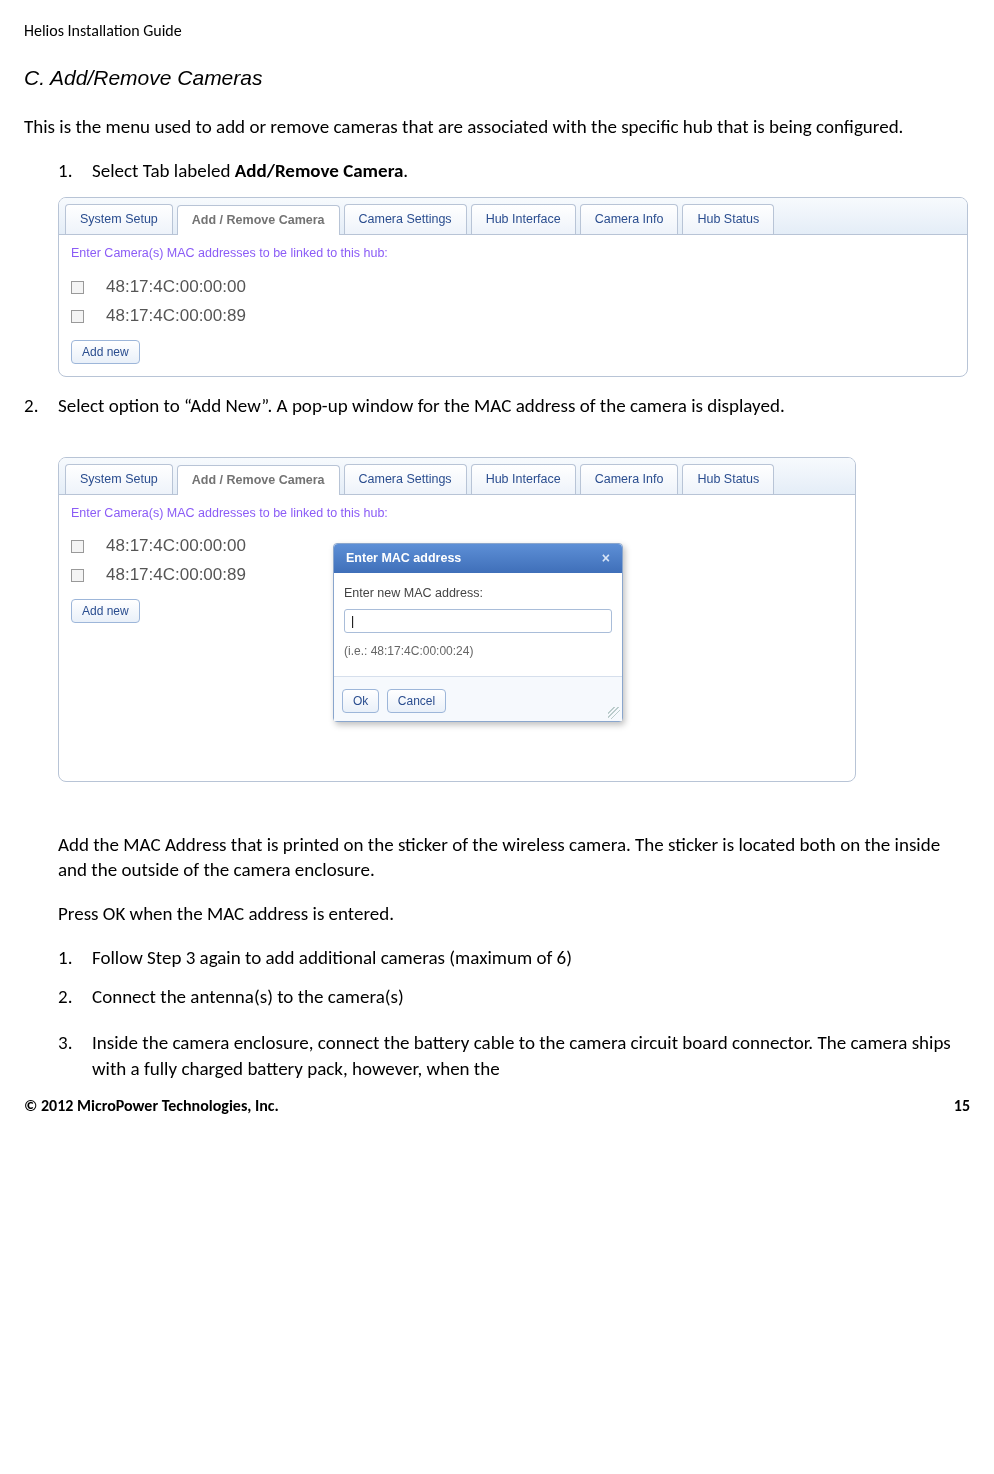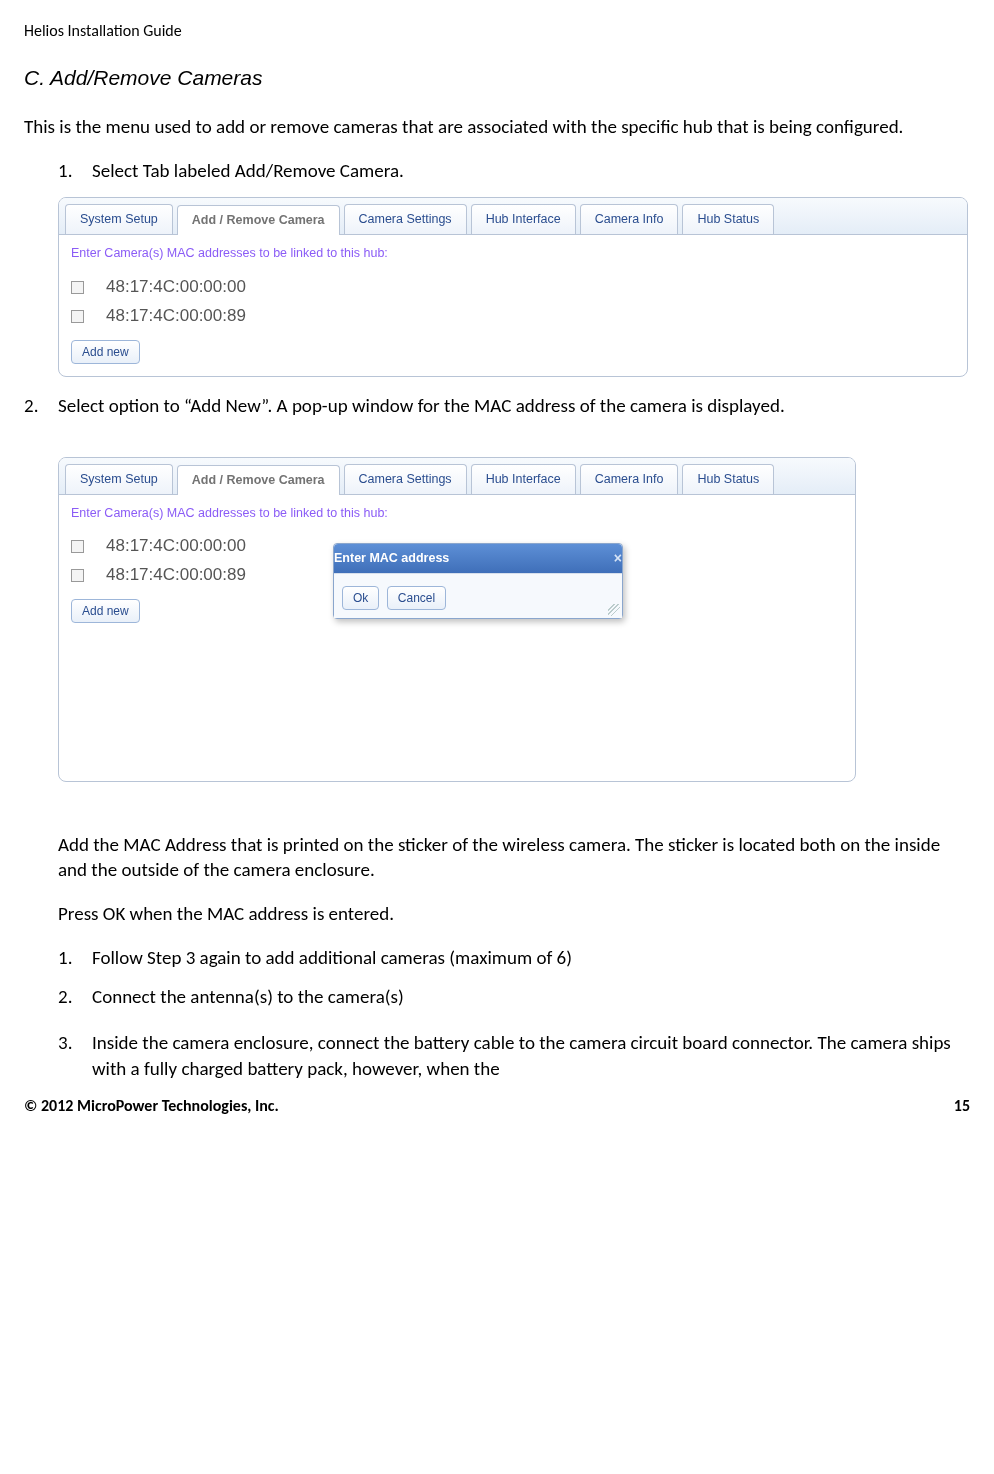--- a/index.html
+++ b/index.html
@@ -5,21 +5,21 @@
   * { box-sizing: border-box; margin: 0; padding: 0; }
   html, body { width: 994px; background: #fff; font-family: Calibri, Arial, sans-serif; color: #000; }
   body { padding: 20px 24px 10px 24px; font-size: 19px; line-height: 1.35; }
   .doc-header { font-size: 16px; margin-bottom: 22px; }
   .section-heading { font-style: italic; font-size: 21px; margin-bottom: 22px; font-family: Arial, sans-serif; }
   .para { margin-bottom: 18px; }
   .step { display: flex; margin-bottom: 14px; }
   .step-num { width: 34px; flex-shrink: 0; }
   .step-body { flex: 1; }
   .indent { margin-left: 34px; }
-  .bold { font-weight: normal; text-align: center; }
+  .bold { font-weight: bold; text-align: center; }
 
   .ui-panel {
     border: 1px solid #b8c4d6;
     border-radius: 8px;
     background: #fff;
     font-family: Arial, sans-serif;
     font-size: 13px;
     color: #333;
     overflow: hidden;
     margin: 6px 0 16px 34px;
@@ -80,21 +80,21 @@
     width: 290px;
     border: 1px solid #8aa6cd;
     border-radius: 4px;
     background: #fff;
     box-shadow: 2px 3px 6px rgba(0,0,0,0.25);
     font-size: 12.5px;
   }
   .modal-head {
     background: linear-gradient(#5d8fd6, #3f6fb9);
     color: #fff;
-    padding: 6px 0;
+    padding: 6px 12px;
     font-weight: bold;
     border-radius: 4px 4px 0 0;
     display: flex; justify-content: space-between; align-items: center;
   }
   .modal-close { color: #d7e4f6; cursor: pointer; font-size: 14px; line-height: 1; }
   .modal-body { padding: 12px 10px 8px 10px; }
   .modal-body .lbl { margin-bottom: 8px; display:block; color:#444; }
   .modal-body input[type=text] {
     width: 100%; padding: 4px 6px; border: 1px solid #a9bdd9; border-radius: 3px; font-size: 12.5px;
     margin-bottom: 10px;
@@ -182,20 +182,25 @@
       <span>48:17:4C:00:00:89</span>
     </div>
     <span class="btn">Add new</span>
   </div>
 
   <div class="modal">
     <div class="modal-head">
       <span>Enter MAC address</span>
       <span class="modal-close">×</span>
     </div>
+    <div class="modal-body">
+      <span class="lbl">Enter new MAC address:</span>
+      <input type="text" value="|" style="">
+      <div class="hint">(i.e.: 48:17:4C:00:00:24)</div>
+    </div>
     <div class="modal-foot">
       <span class="btn">Ok</span>
       <span class="btn">Cancel</span>
       <span class="resize-grip"></span>
     </div>
   </div>
 </div>
 
 <div style="height:34px"></div>
 

